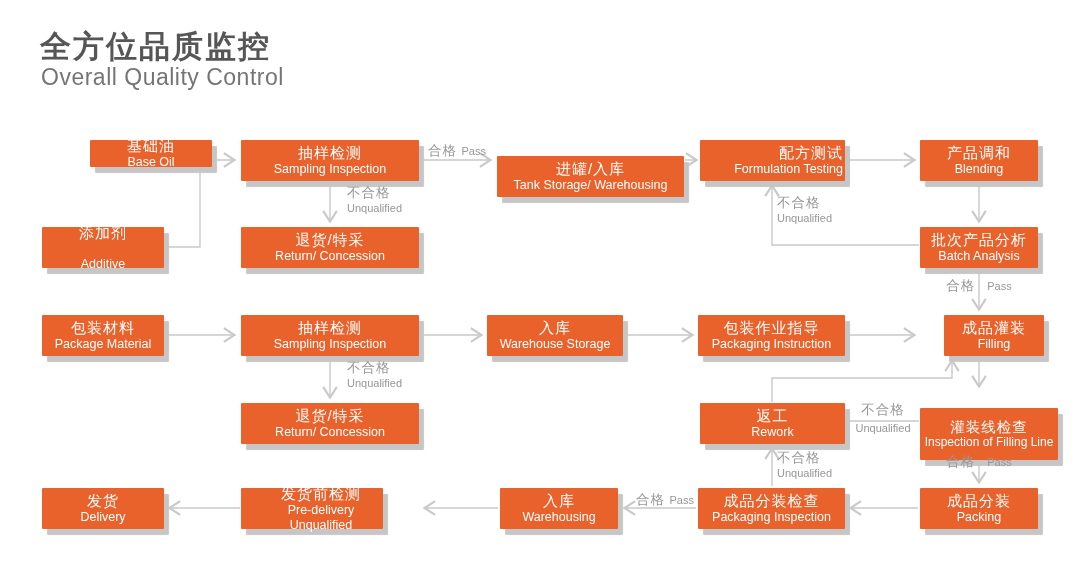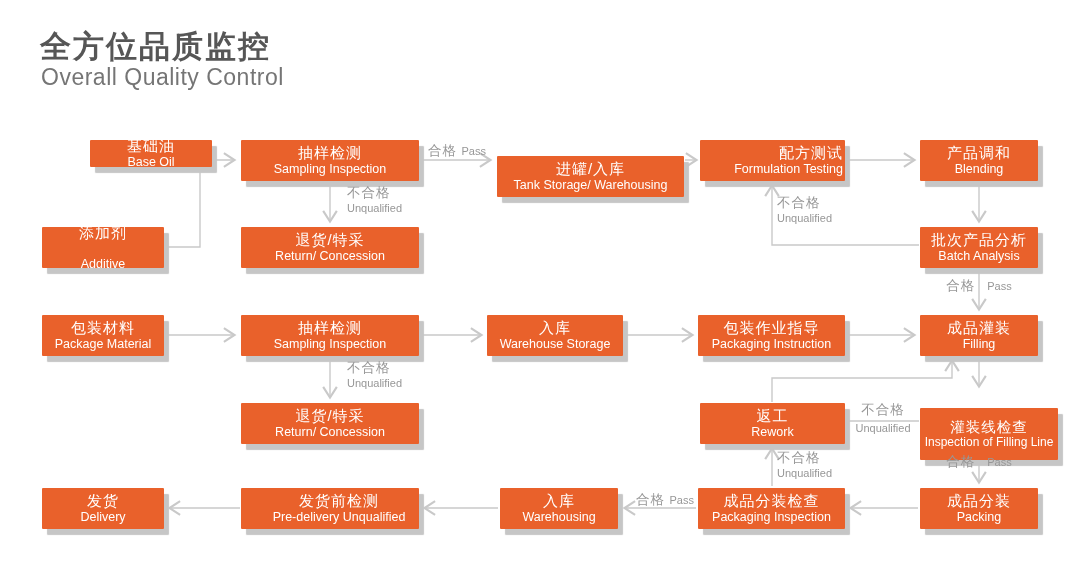--- a/index.html
+++ b/index.html
@@ -32,28 +32,28 @@
   #n-return-1               {left:241px;top:227px; width:178px; height:41px;}
   #n-tank-storage           {left:497px;top:156px; width:187px; height:41px;}
   #n-formulation            {left:700px;top:140px; width:145px; height:41px;align-items:flex-end;}
   #n-blending               {left:920px;top:140px; width:118px; height:41px;}
   #n-batch-analysis         {left:920px;top:227px; width:118px; height:41px;}
   #n-package-material       {left:42px; top:315px; width:122px; height:41px;}
   #n-sampling-2             {left:241px;top:315px; width:178px; height:41px;}
   #n-return-2               {left:241px;top:403px; width:178px; height:41px;}
   #n-warehouse-storage      {left:487px;top:315px; width:136px; height:41px;}
   #n-packaging-instruction  {left:698px;top:315px; width:147px; height:41px;}
-  #n-filling                {left:920px;top:315px; width:118px; height:41px;}
+  #n-filling                {left:944px;top:315px; width:100px; height:41px;}
   #n-inspection-filling-line{left:920px;top:372px; width:138px; height:52px;margin-top:36px;}
   #n-inspection-filling-line .zh{font-size:14.5px;}
   #n-inspection-filling-line .en{font-size:12px;line-height:1.1;}
   #n-rework                 {left:700px;top:403px; width:145px; height:41px;}
   #n-packing                {left:920px;top:488px; width:118px; height:41px;}
   #n-delivery               {left:42px; top:488px; width:122px; height:41px;}
-  #n-pre-delivery           {left:241px;top:488px; width:178px; height:41px;padding-left:20px;}
+  #n-pre-delivery           {left:241px;top:488px; width:142px; height:41px;padding-left:20px;}
   #n-warehousing            {left:500px;top:488px; width:118px; height:41px;}
   #n-packaging-inspection   {left:698px;top:488px; width:147px; height:41px;}
   
   svg.wires{position:absolute;left:0;top:0;width:1080px;height:571px;}
   
   .clabel{position:absolute;color:#979797;white-space:nowrap;}
   .clabel .zh{font-size:13.5px;letter-spacing:1px;}
   .clabel .en{font-size:11px;}
   .clabel.stacked{white-space:normal;line-height:1.1;}
   .clabel.stacked .zh{display:block;}

